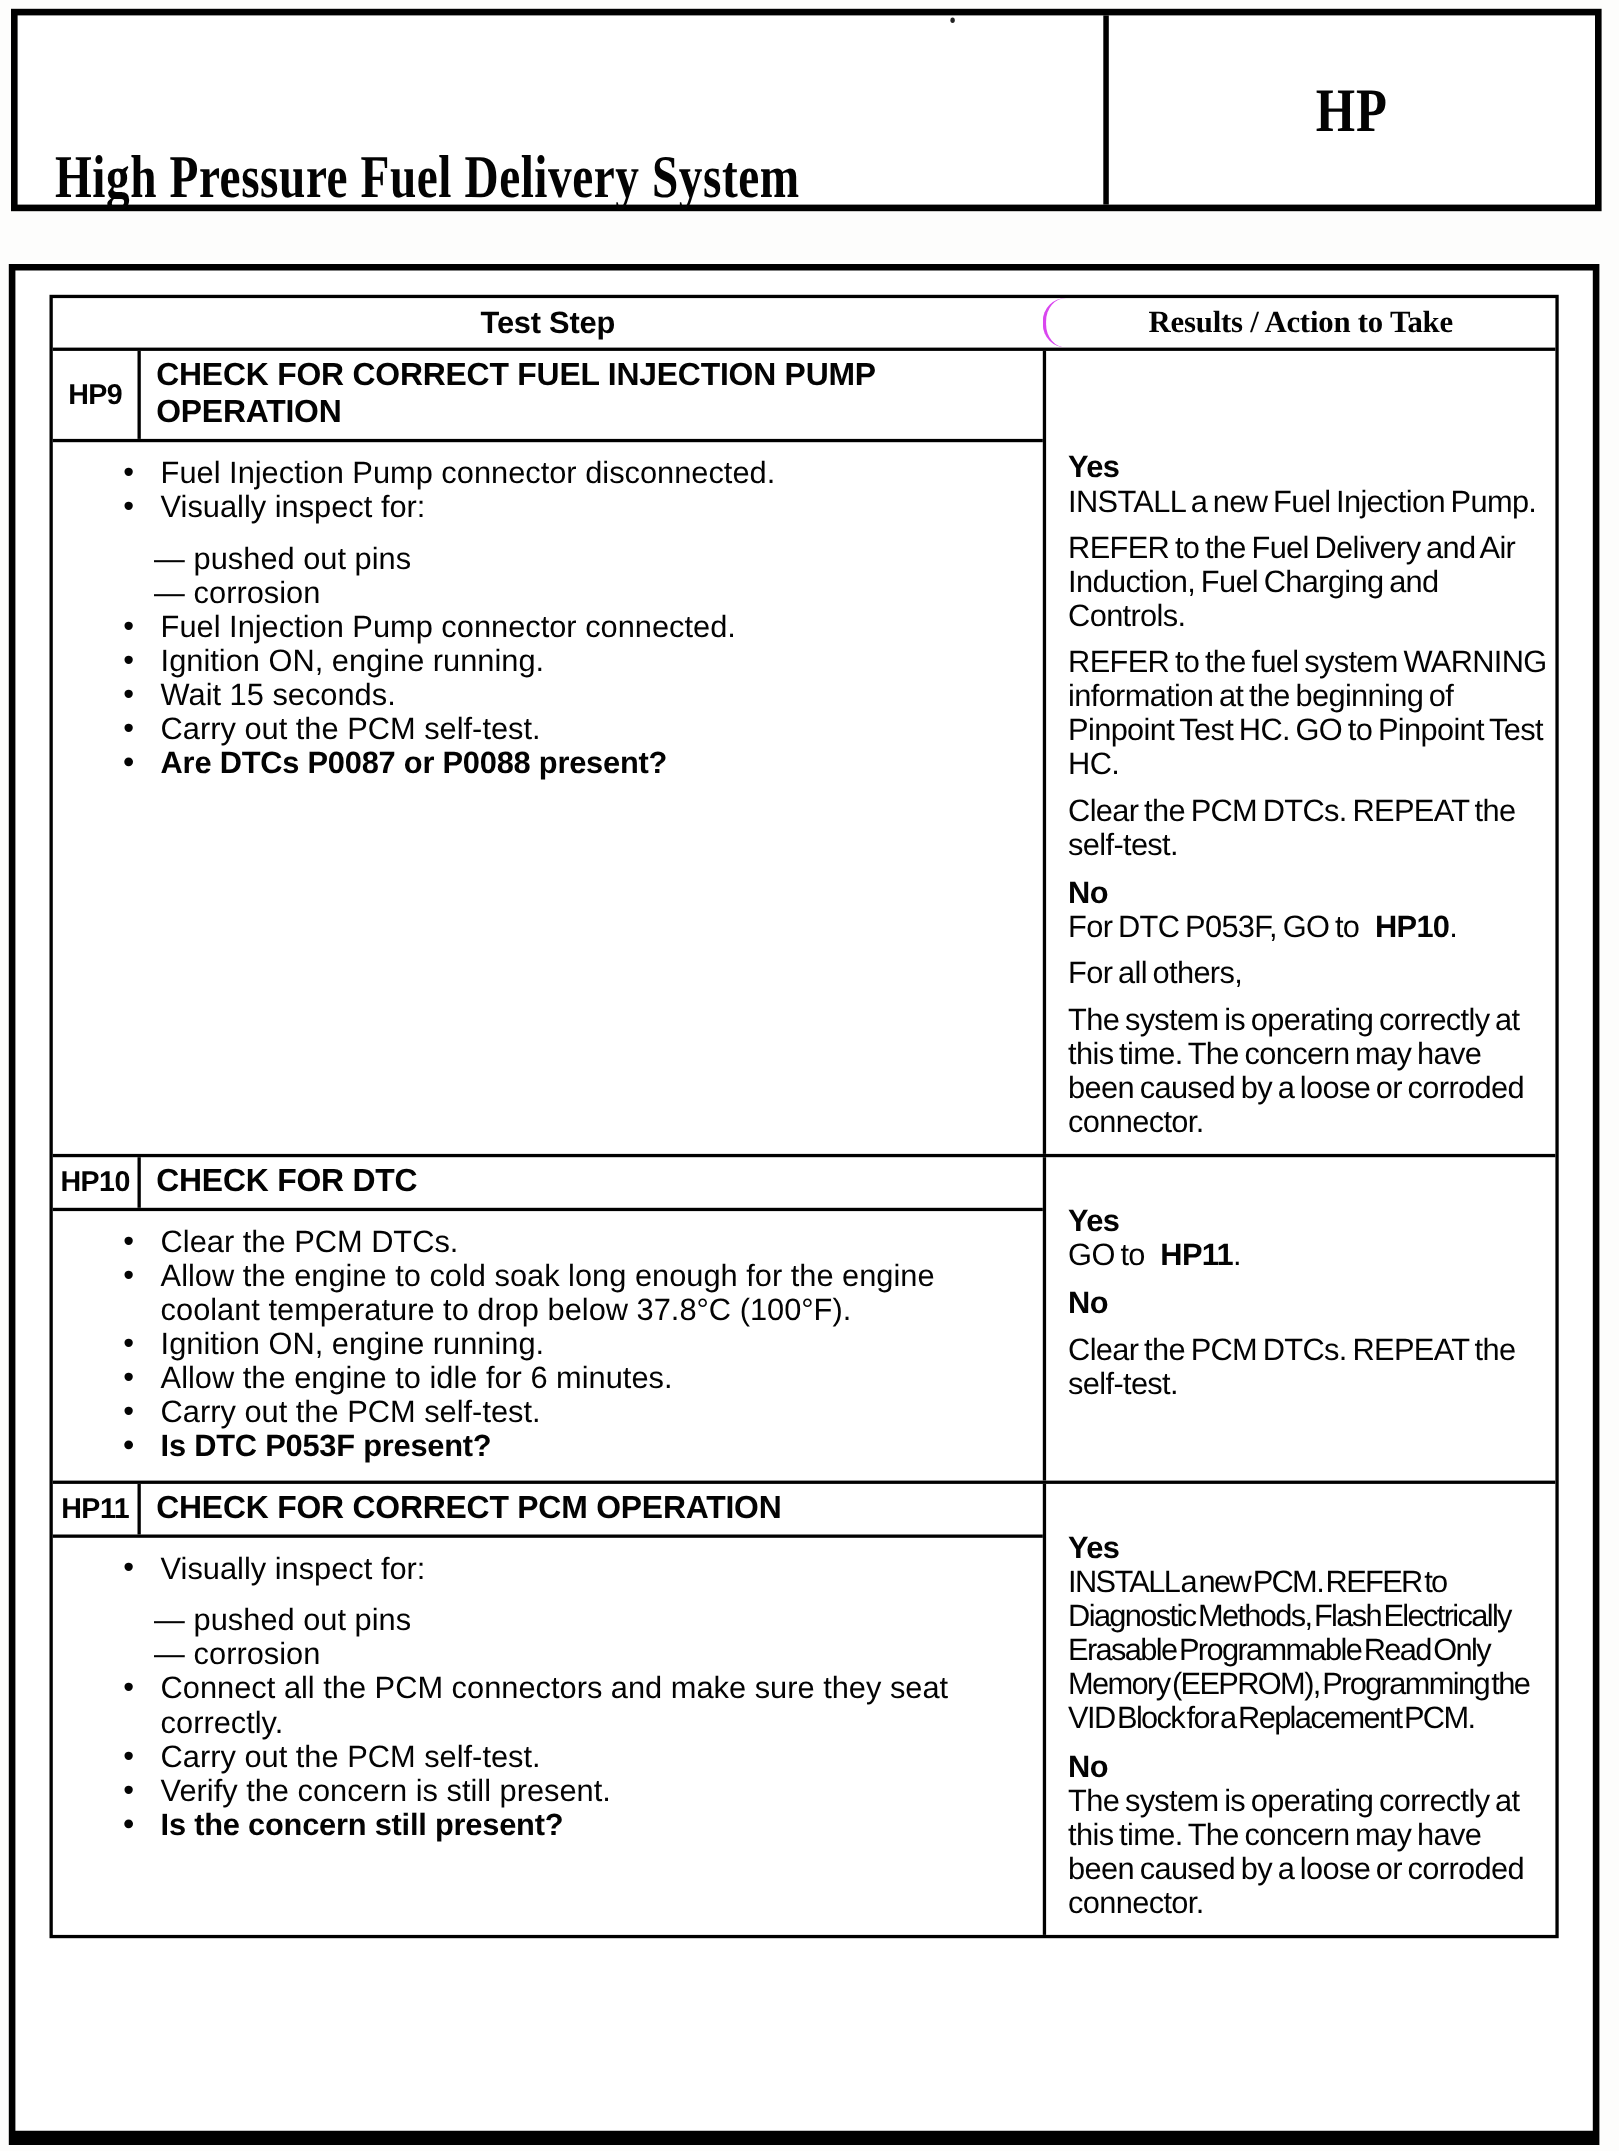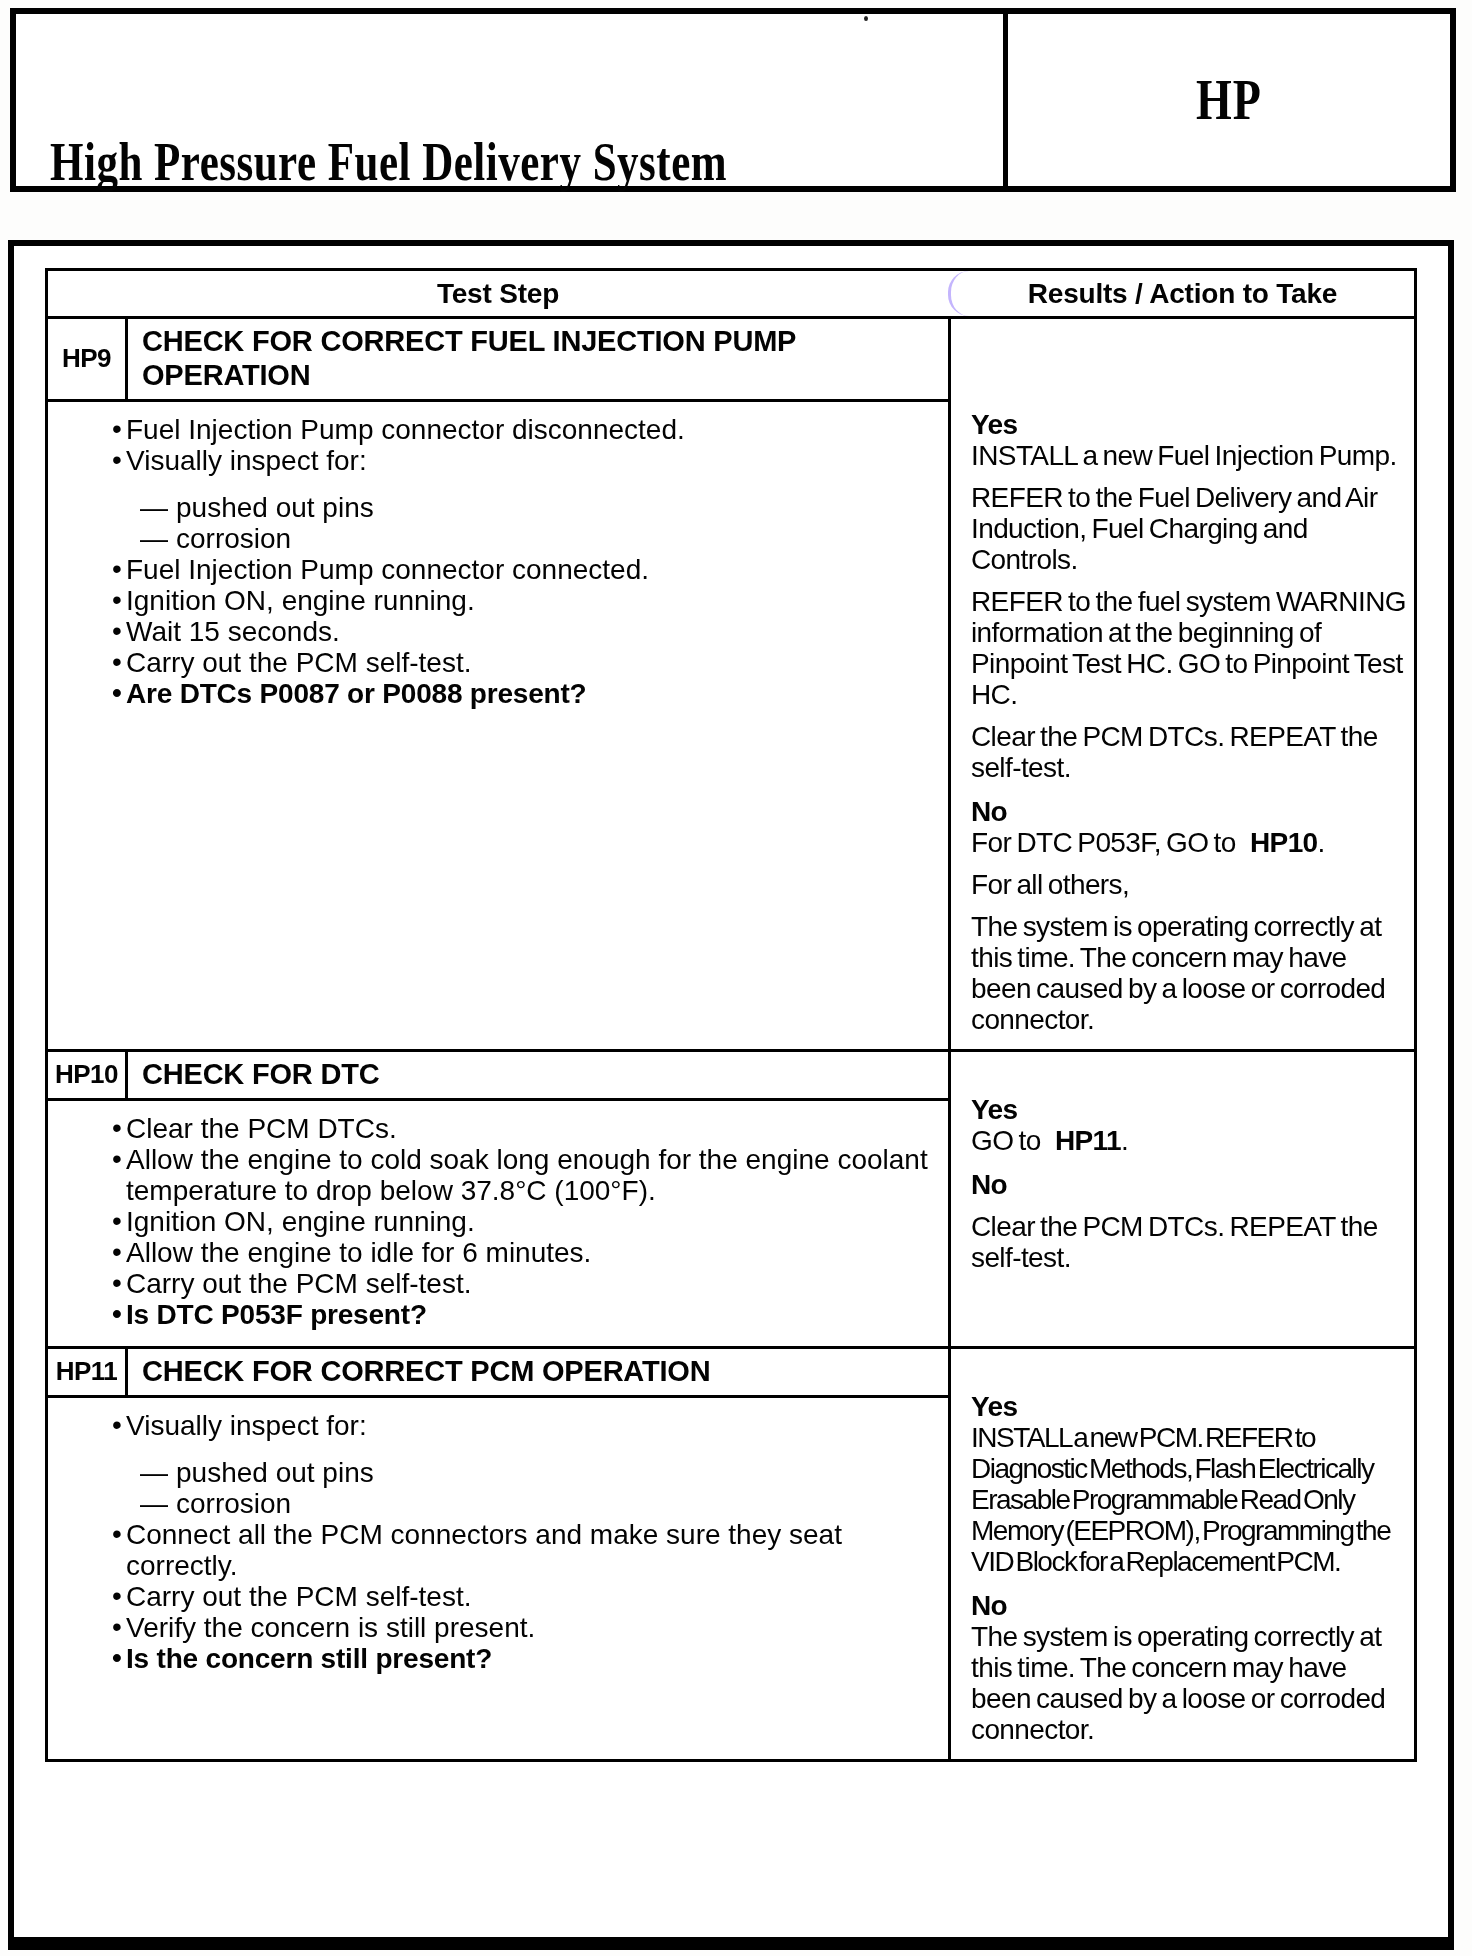--- a/index.html
+++ b/index.html
@@ -34,37 +34,37 @@
   .pp-table {
     position:absolute; left:31px; top:22px; width:1372px;
     box-sizing:border-box; border:3px solid #000;
   }
   .thead { display:grid; grid-template-columns:900px 1fr; }
   .th {
     font-weight:bold; font-size:28px; text-align:center; padding:7px 4px 6px;
     letter-spacing:-0.2px;
     border-radius:21px;
   }
-  .th-right { border-left:3px solid #c4b5fd; }
+  .th-right { border-left:3px solid #d946ef;font-family:Liberation Serif, serif; }
   .section { display:grid; grid-template-columns:900px 1fr; border-top:3px solid #000; }
   .sec-hp9  { min-height:718px; }
   .sec-hp10 { min-height:252px; }
   .sec-hp11 { min-height:388px; }
   .title-row { display:flex; border-bottom:3px solid #000; }
   .id-cell {
     flex:0 0 80px; box-sizing:border-box; border-right:3px solid #000;
     font-weight:bold; font-size:26px; display:flex; align-items:center;
     justify-content:center; padding:3px 0 4px; letter-spacing:-0.5px;
   }
   .title-cell {
     flex:1; font-weight:bold; font-size:29px; line-height:34px;
     padding:5px 24px 7px 14px; letter-spacing:-0.2px;
   }
   .steps { padding:12px 8px 16px 0; font-size:28px; line-height:31px; }
-  .step { position:relative; padding-left:78px; }
+  .step { position:relative; padding-left:98px; }
   .step.bullet::before { content:"\2022"; position:absolute; left:64px; top:-1px; }
   .step.dash { padding-left:128px; }
   .step.dash::before { content:"\2014"; position:absolute; left:92px; }
   .step.gap { margin-top:16px; }
   .step.bold { font-weight:bold; letter-spacing:-0.2px; }
   .sec-right {
     border-left:3px solid #000; padding:42px 4px 14px 20px;
     font-size:28px; line-height:31px; letter-spacing:-0.6px; word-spacing:-2px;
   }
   .sec-right.deep { padding-top:90px; }

